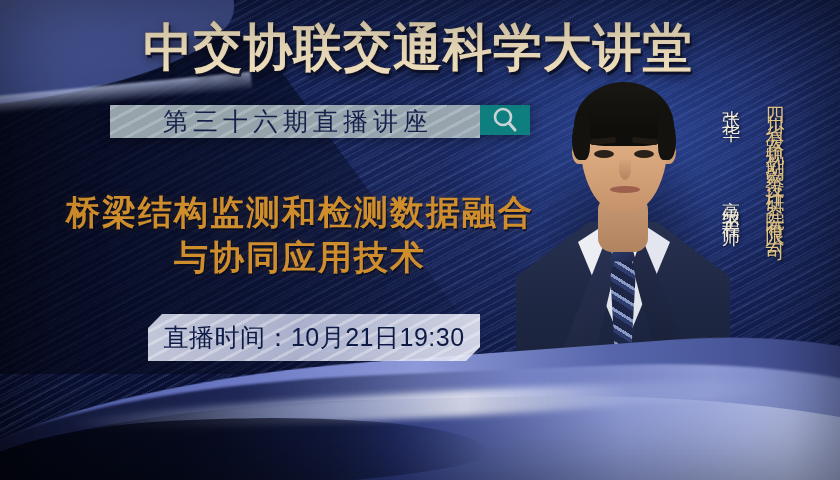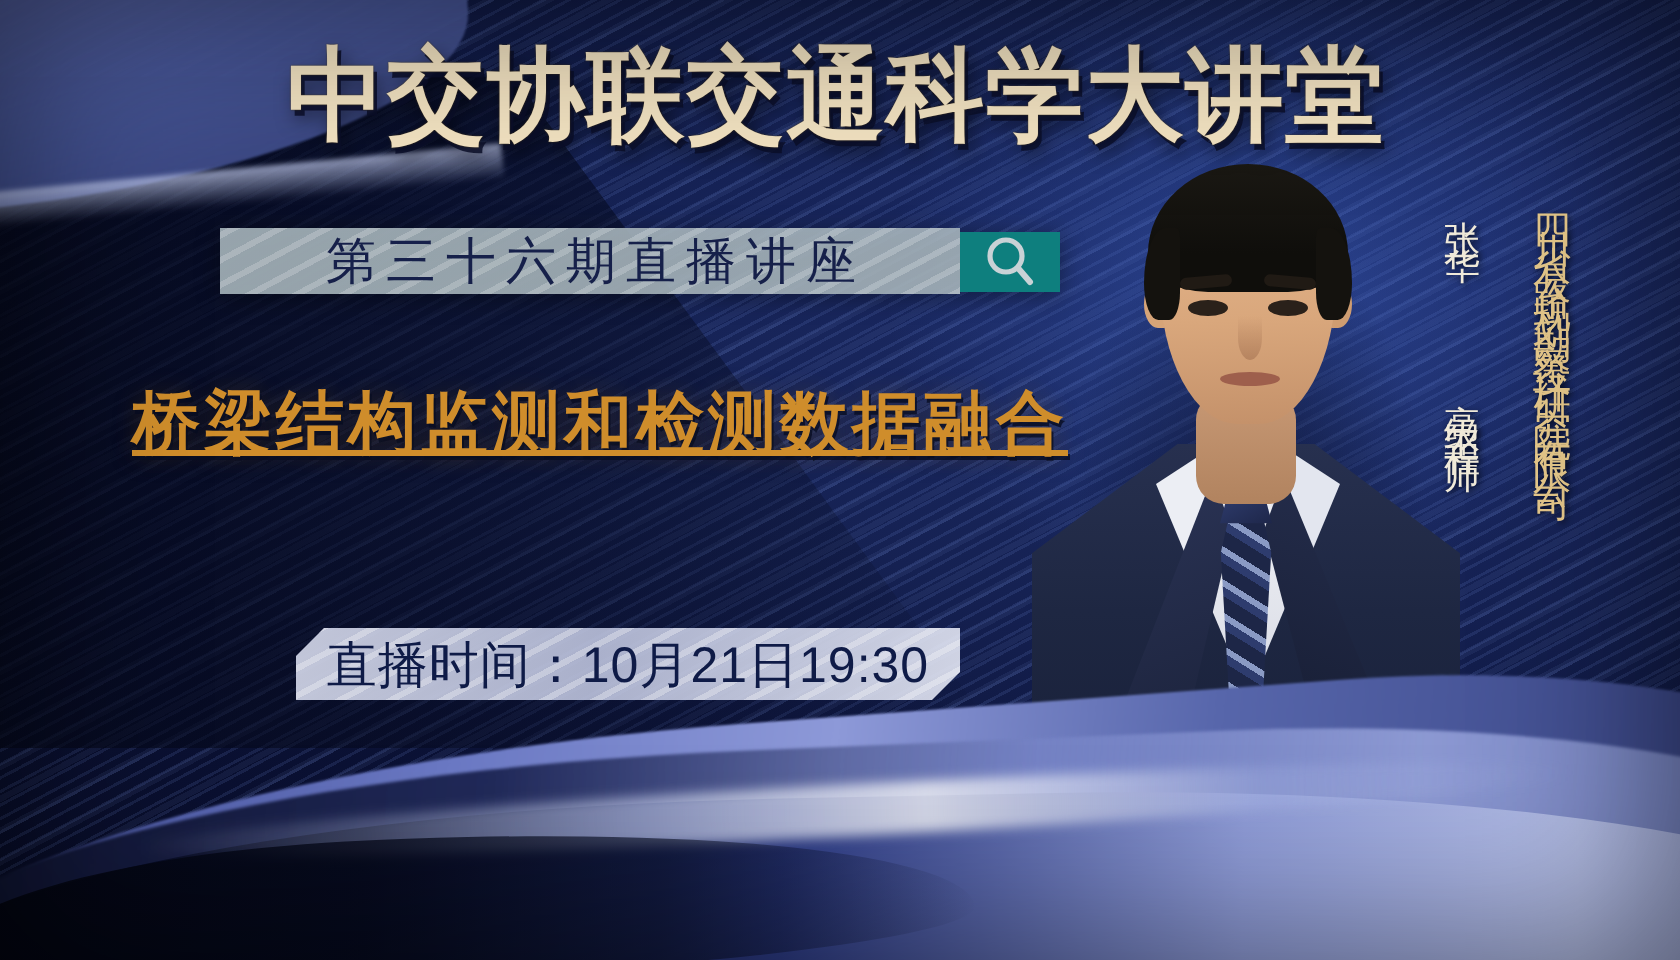--- a/index.html
+++ b/index.html
@@ -187,21 +187,21 @@
       0 0 1px #4a3a1c,
       2px 3px 0 rgba(10,14,40,.85),
       3px 5px 10px rgba(0,0,0,.55);
     transform:scaleX(.96);
     white-space:nowrap;
   }
 
   
   .searchbar{
     position:absolute;left:110px;top:105px;width:420px;height:51px;
-    display:flex;align-items:center;
+    display:flex;align-items:flex-start;
     filter:drop-shadow(0 2px 6px rgba(0,0,0,.4));
   }
   .searchbar-field{
     flex:1;position:relative;overflow:hidden;
     background:linear-gradient(90deg, rgba(163,177,184,.92), rgba(172,186,192,.86));
     display:flex;align-items:center;justify-content:center;
   }
   .searchbar-field::after{
     content:"";position:absolute;inset:0;
     background:repeating-linear-gradient(-28deg,
@@ -220,26 +220,25 @@
   }
   .searchbar-btn svg{display:block;}
 
   
   .lecture-title{
     position:absolute;left:40px;top:190px;width:520px;
     text-align:center;
     font-size:34px;line-height:1.32;font-weight:bold;letter-spacing:2px;
     color:#cf8d2b;
     text-shadow:1px 2px 0 rgba(8,12,34,.8), 0 0 12px rgba(120,80,10,.25);
-    text-decoration:underline;
   }
 
   
   .time-badge{
-    position:absolute;left:148px;top:314px;width:332px;height:36px;
+    position:absolute;left:148px;top:314px;width:332px;height:47px;
     background:linear-gradient(100deg, rgba(214,218,236,.90) 0%, rgba(196,202,228,.86) 45%, rgba(228,231,244,.90) 100%);
     clip-path:polygon(14px 0, 100% 0, 100% calc(100% - 14px), calc(100% - 14px) 100%, 0 100%, 0 14px);
     display:flex;align-items:center;justify-content:center;
     overflow:hidden;
     box-shadow:0 3px 10px rgba(0,0,0,.35);
   }
   .time-badge::after{
     content:"";position:absolute;inset:0;
     background:repeating-linear-gradient(-28deg,
       rgba(255,255,255,.30) 0px, rgba(255,255,255,.30) 3px,
@@ -339,20 +338,21 @@
         <svg width="30" height="30" viewBox="0 0 30 30" aria-hidden="true">
           <circle cx="13" cy="12" r="8" fill="none" stroke="#c9d2d6" stroke-width="2.6"></circle>
           <line x1="19" y1="18" x2="25" y2="25" stroke="#c9d2d6" stroke-width="3" stroke-linecap="round"></line>
         </svg>
       </span>
     </div>
   </div>
 
   <div class="lecture-title">
     <div>桥梁结构监测和检测数据融合</div>
+    <div>与协同应用技术</div>
   </div>
 
   <div class="time-badge">
     <span class="time-badge-text">直播时间：10月21日19:30</span>
   </div>
 
   <div class="v-col speaker-name">
     <span>张二华</span>
     <span style="display:inline-block;height:16px;"></span>
     <span>高级工程师</span>

